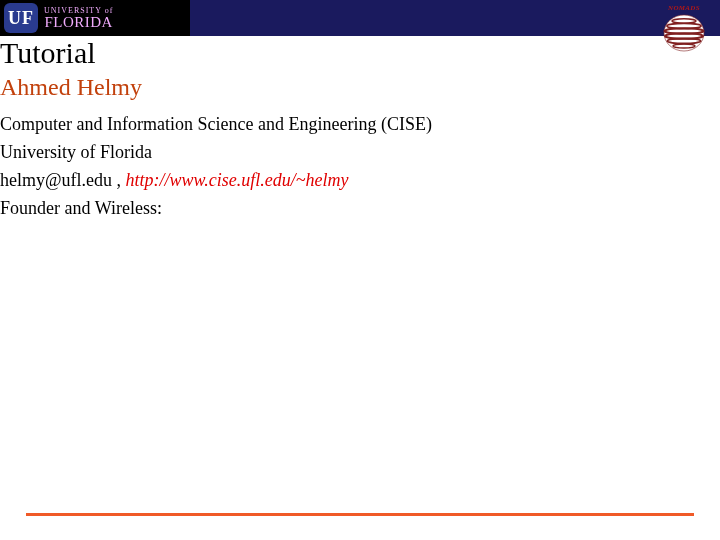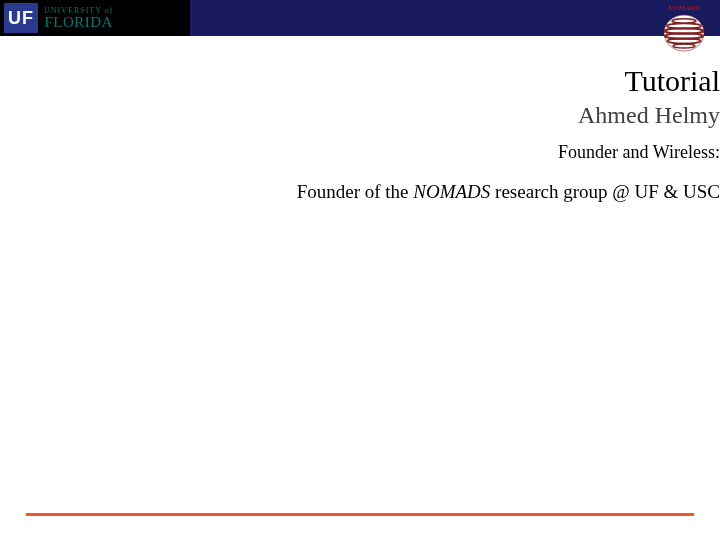--- a/index.html
+++ b/index.html
@@ -24,31 +24,32 @@
       background: #000;
       display: flex;
       align-items: center;
       padding-left: 4px;
     }
     .uf-square {
       width: 34px;
       height: 30px;
       background: #2a3b8f;
       color: #fff;
-      font-family: Liberation Sans, sans-serif;
+      font-family: Liberation Serif, serif;
       font-weight: bold;
       font-size: 18px;
       display: flex;
       align-items: center;
       justify-content: center;
       letter-spacing: 1px;
+      border-radius: 6px;
     }
     .uf-text {
       margin-left: 6px;
-      color: #0f766e;
+      color: #f0abfc;
       line-height: 1;
     }
     .uf-text .small { font-size: 8px; letter-spacing: 1px; display: block; }
     .uf-text .big { font-size: 15px; font-family: "Times New Roman", serif; letter-spacing: 0.5px; display: block; text-align: center; }
     .nomads-logo {
       position: absolute;
       top: 4px;
       right: 10px;
       width: 52px;
       height: 54px;
@@ -60,39 +61,38 @@
       font-weight: bold;
       font-style: italic;
       letter-spacing: 0.3px;
     }
     .nomads-globe {
       width: 44px;
       height: 40px;
       margin: 1px auto 0;
     }
     .content {
-      text-align: right;
-      padding-top: 28px;
+      text-align: left;
     }
     .tutorial-label {
       font-size: 30px;
       color: #000;
       margin-bottom: 4px;
     }
     .main-title {
       font-size: 30px;
       color: #2020d0;
       font-style: italic;
       line-height: 1.25;
       padding: 0 14px;
       margin-bottom: 28px;
     }
     .author {
       font-size: 24px;
-      color: #404040;
+      color: #c2410c;
       margin-bottom: 10px;
     }
     .affil {
       font-size: 18px;
       color: #000;
       line-height: 1.55;
     }
     .affil .link { color: #e00000; font-style: italic; }
     .affil .ital { font-style: italic; }
     .group-line { margin-top: 10px; font-size: 19px; }
@@ -128,20 +128,22 @@
     <ellipse cx="22" cy="23" rx="19" ry="2.8" fill="none" stroke="#802020" stroke-width="2"></ellipse>
     <ellipse cx="22" cy="28" rx="16.5" ry="2.5" fill="none" stroke="#802020" stroke-width="1.8"></ellipse>
     <ellipse cx="22" cy="33" rx="11" ry="2.0" fill="none" stroke="#802020" stroke-width="1.5"></ellipse>
   </svg>
 </div>
 
 <div class="content">
   <div class="tutorial-label">Tutorial</div>
   <div class="author">Ahmed Helmy</div>
   <div class="affil">
+    <div>Computer and Information Science and Engineering (CISE)</div>
+    <div>University of Florida</div>
+    <div>
+      <span>helmy@ufl.edu , </span><span class="link">http://www.cise.ufl.edu/~helmy</span>
+    </div>
     <div>Founder and Wireless:</div>
-    <div class="group-line">
-      <span>Founder of the </span><span class="ital">NOMADS</span><span> research group @ UF &amp; USC</span>
-    </div>
   </div>
 </div>
 
 <div class="bottom-rule"></div>
 
 </body></html>

